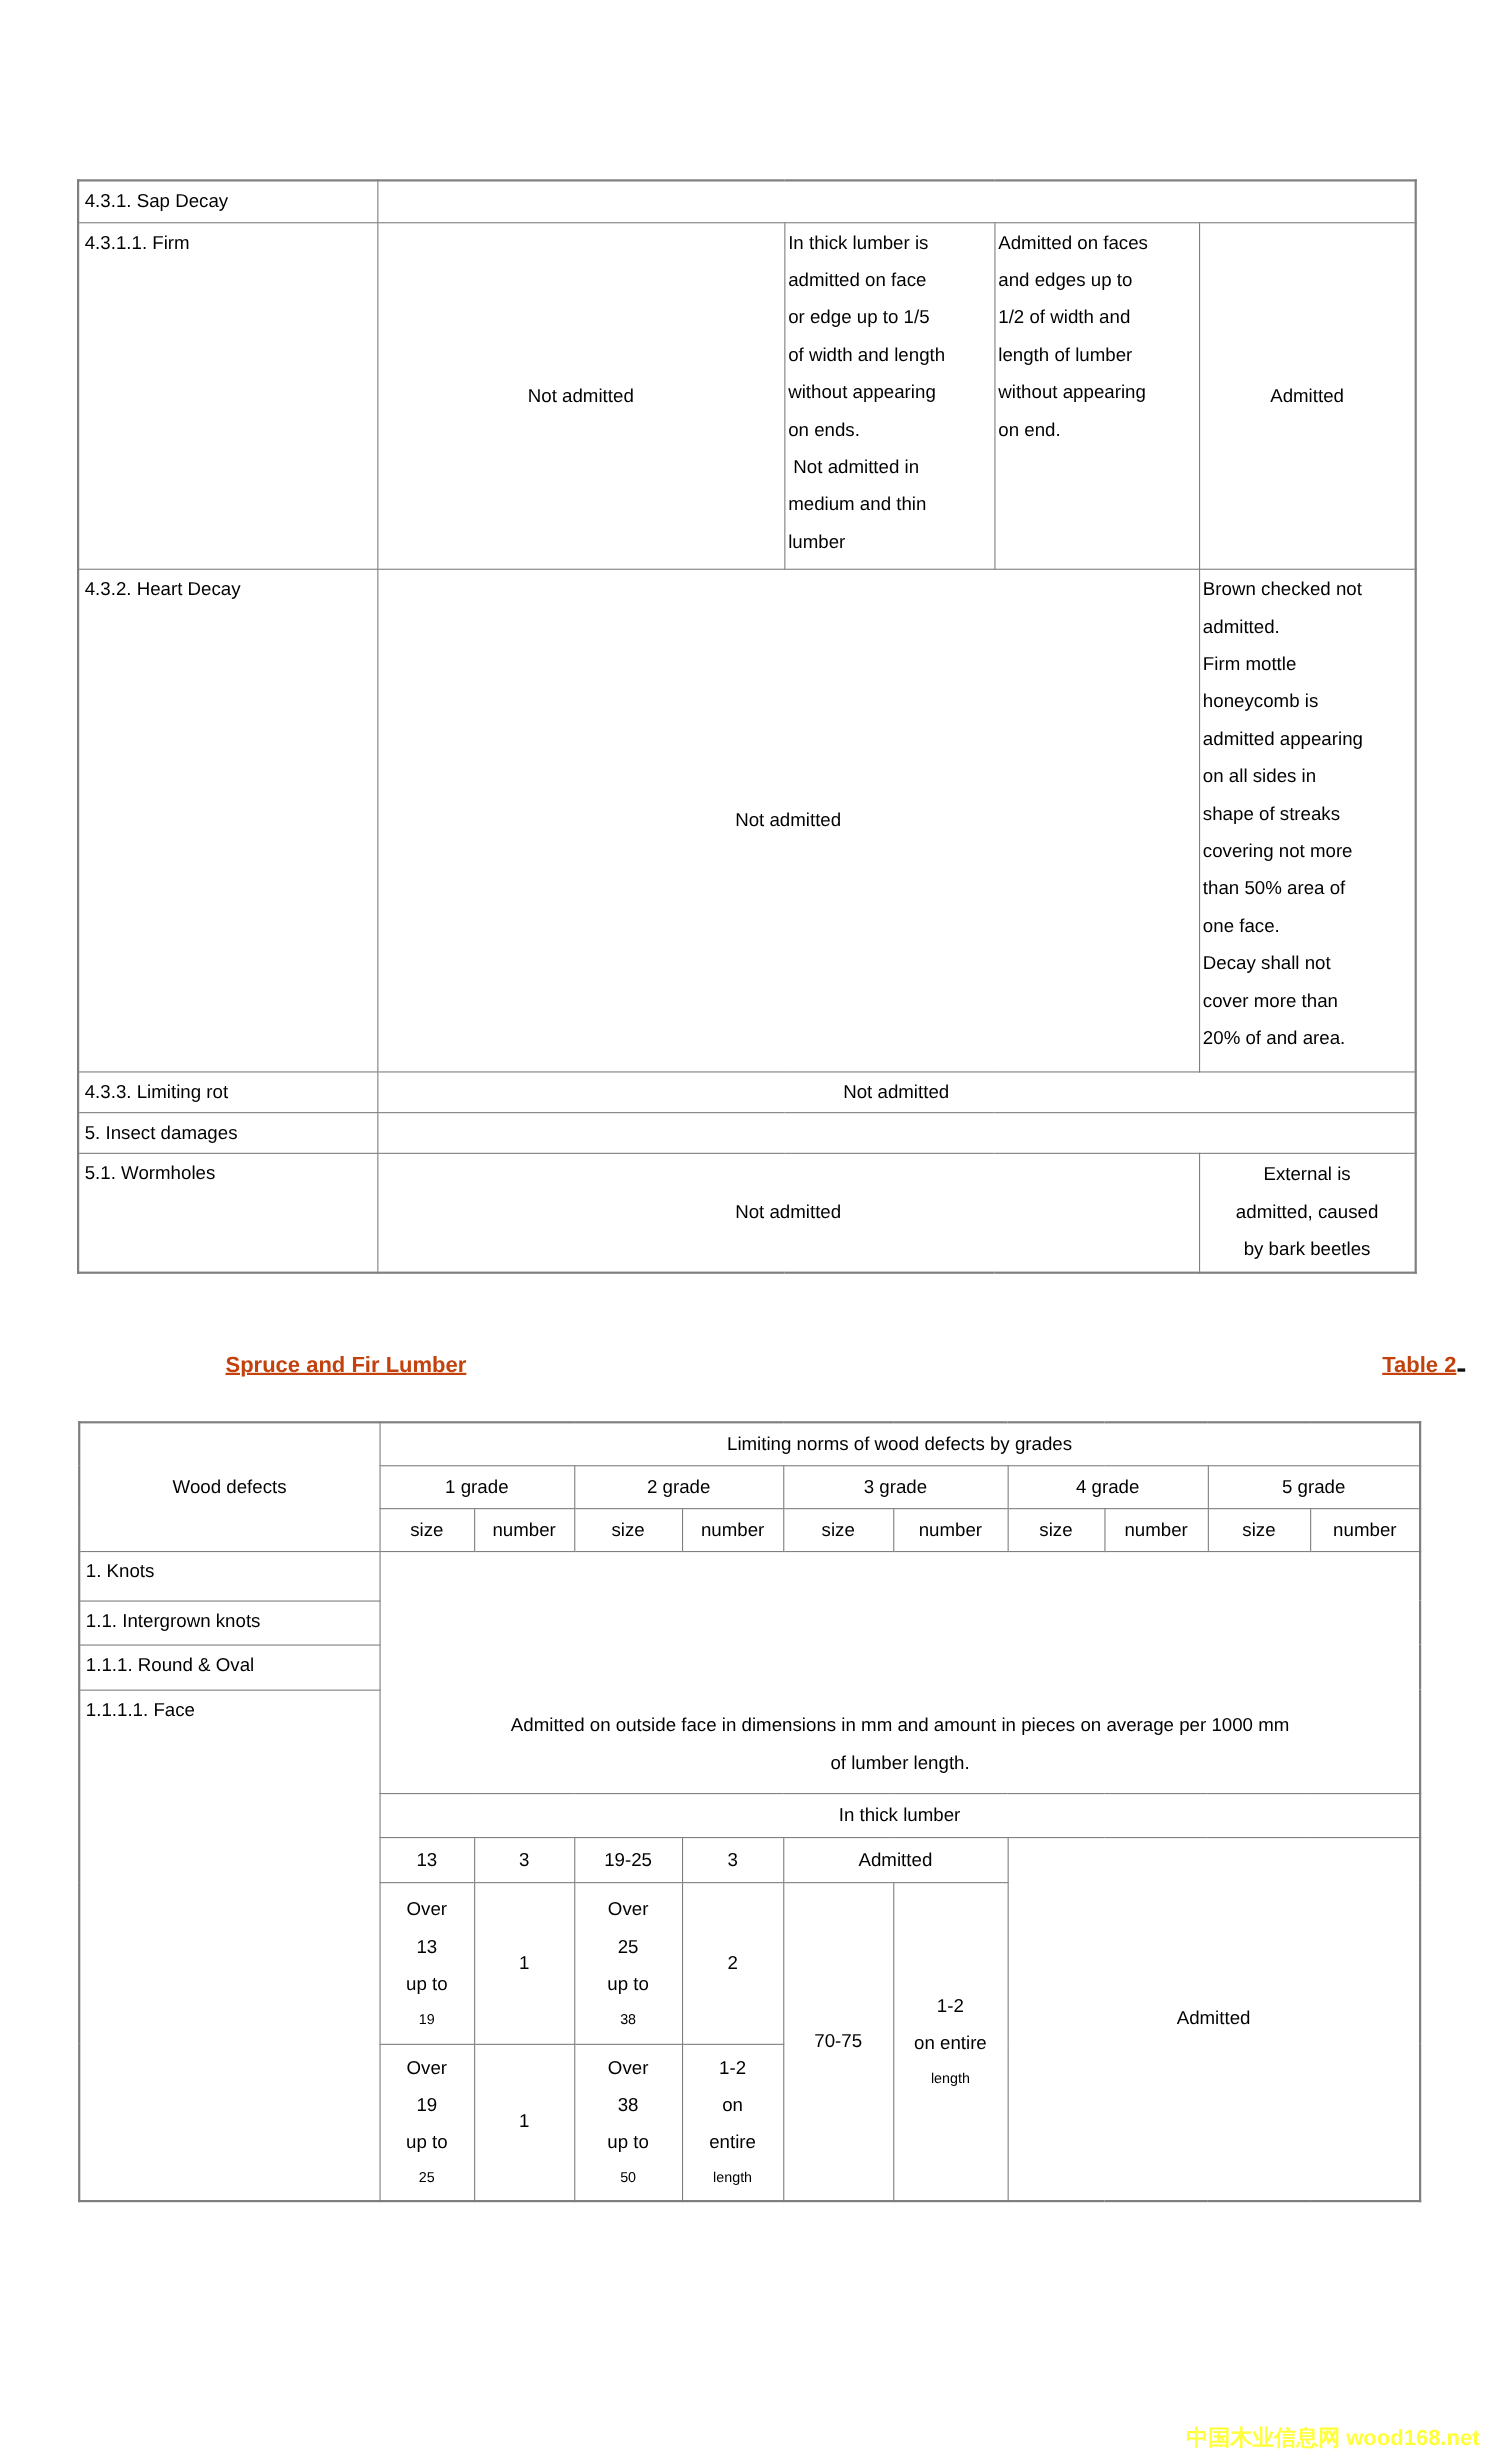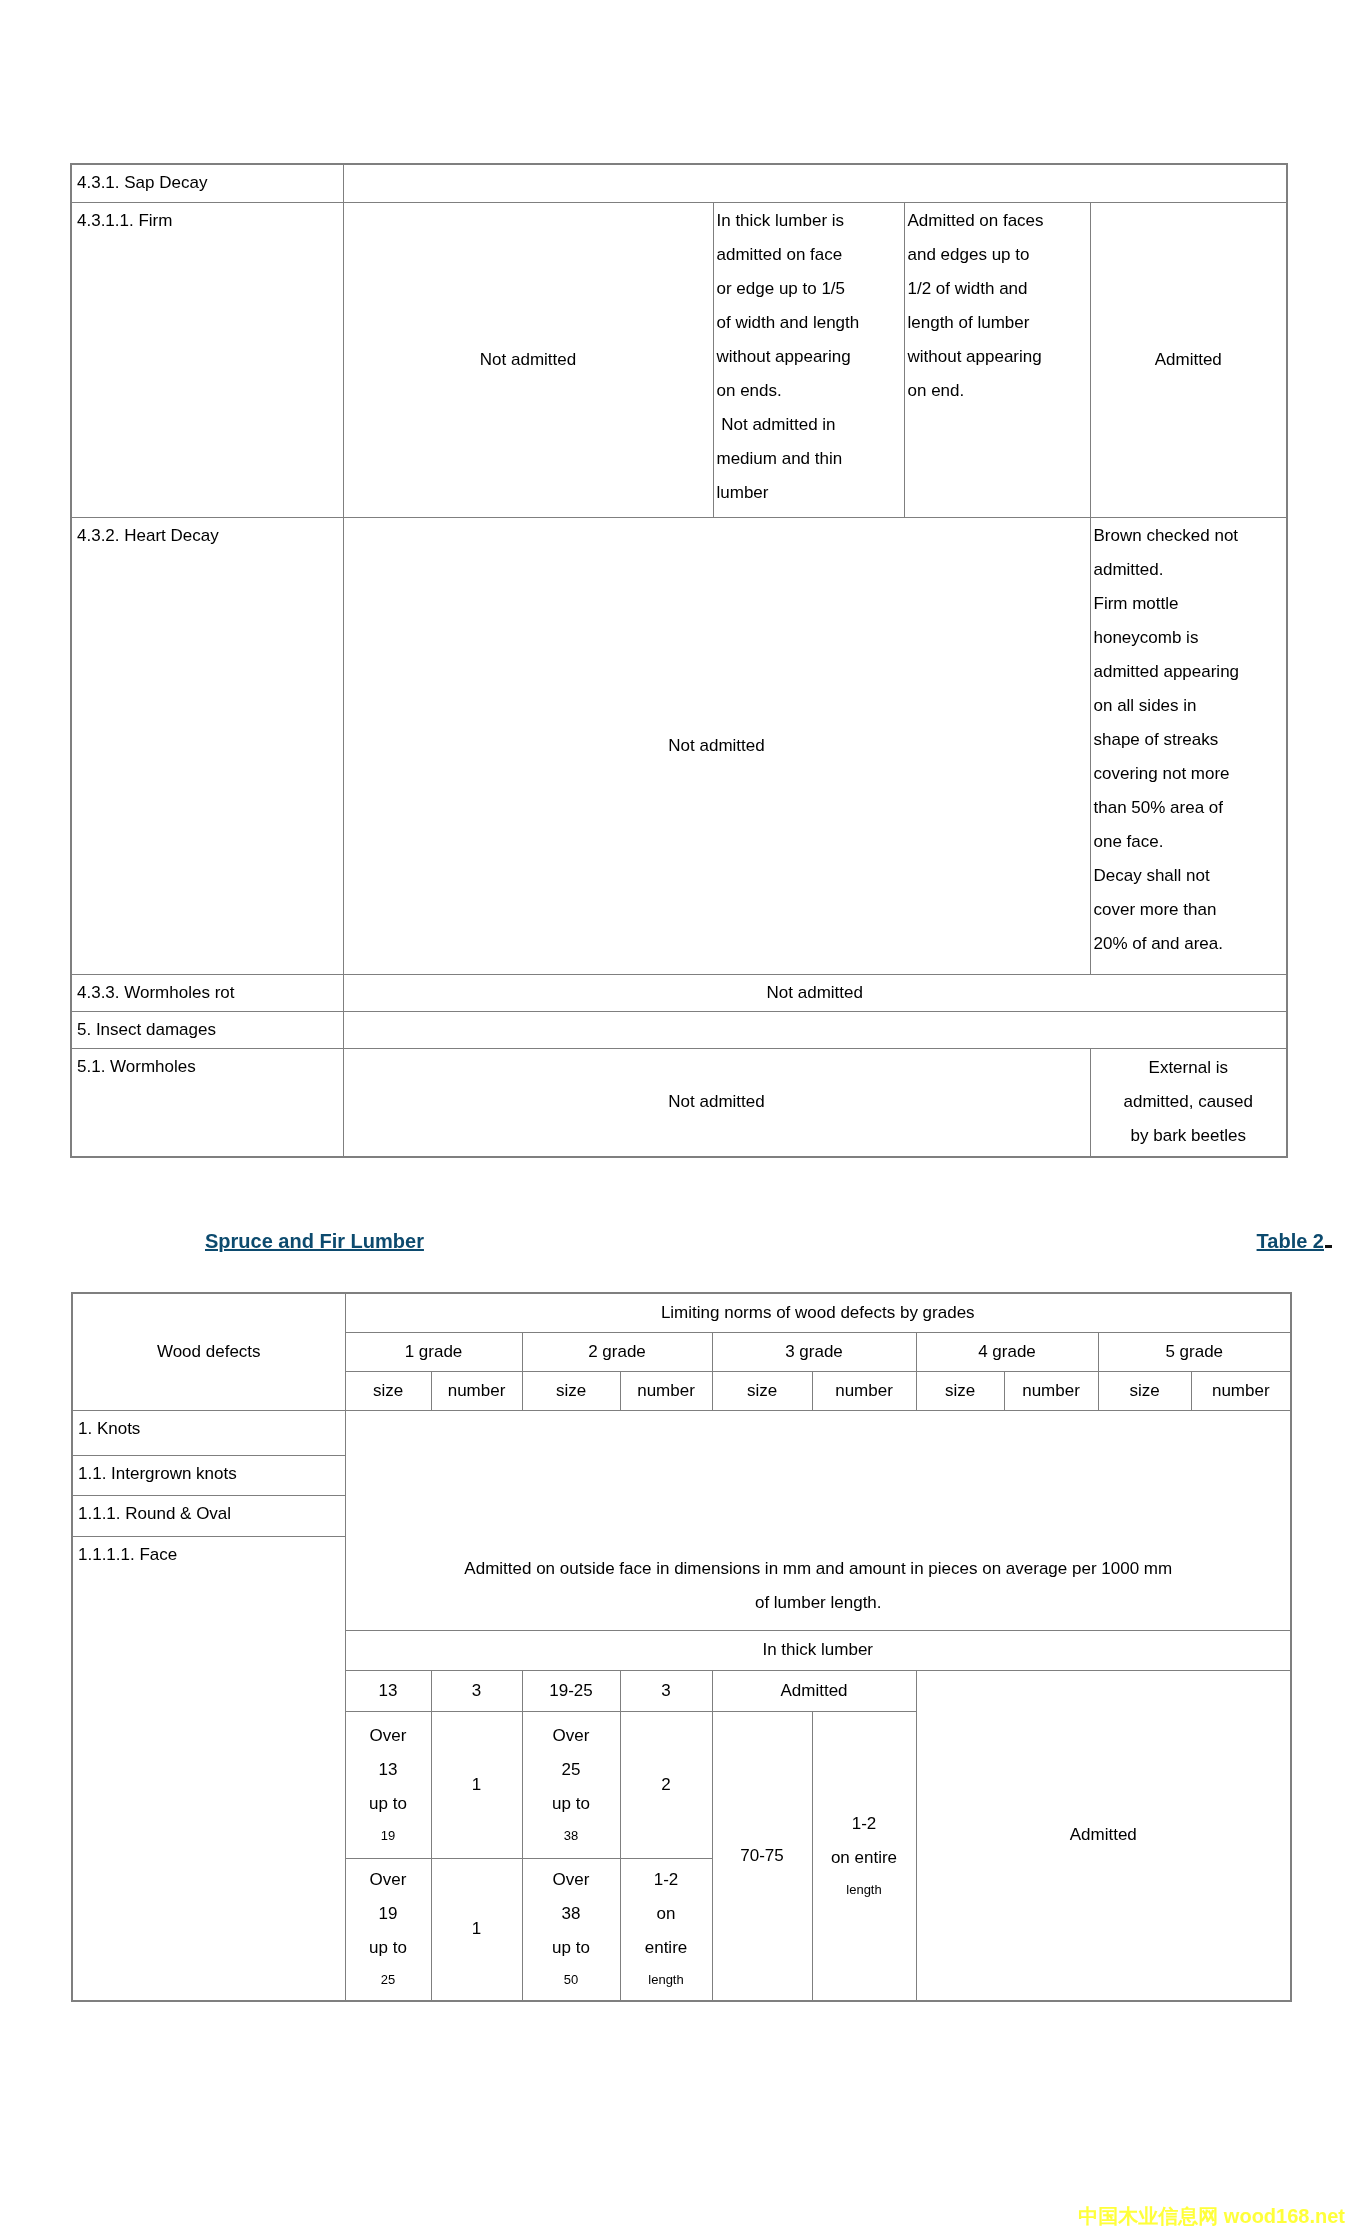--- a/index.html
+++ b/index.html
@@ -49,21 +49,21 @@
   }
   #table1{margin:163px 0 0 70px;}
   #table2{margin:39px 0 0 71px;}
   .heading{
     display:flex;
     justify-content:space-between;
     align-items:flex-start;
     margin:72px 23px 0 205px;
     font-size:20px;
     font-weight:bold;
-    color:#0c4a6e;
+    color:#c2410c;
   }
   .heading span.htxt{text-decoration:underline;}
   .tail{
     display:inline-block;
     width:7px;height:3px;
     background:#111111;
     margin-left:1px;
   }
   .watermark{
     position:absolute;
@@ -124,21 +124,21 @@
 on all sides in
 shape of streaks
 covering not more
 than 50% area of
 one face.
 Decay shall not
 cover more than
 20% of and area.</td>
     </tr>
     <tr style="height:36px">
-      <td class="lbl">4.3.3. Wormholes rot</td>
+      <td class="lbl">4.3.3. Limiting rot</td>
       <td colspan="4">Not admitted</td>
     </tr>
     <tr style="height:37px">
       <td class="lbl">5. Insect damages</td>
       <td colspan="4"></td>
     </tr>
     <tr style="height:109px">
       <td class="lbl">5.1. Wormholes</td>
       <td colspan="3">Not admitted</td>
       <td class="pre">External is

